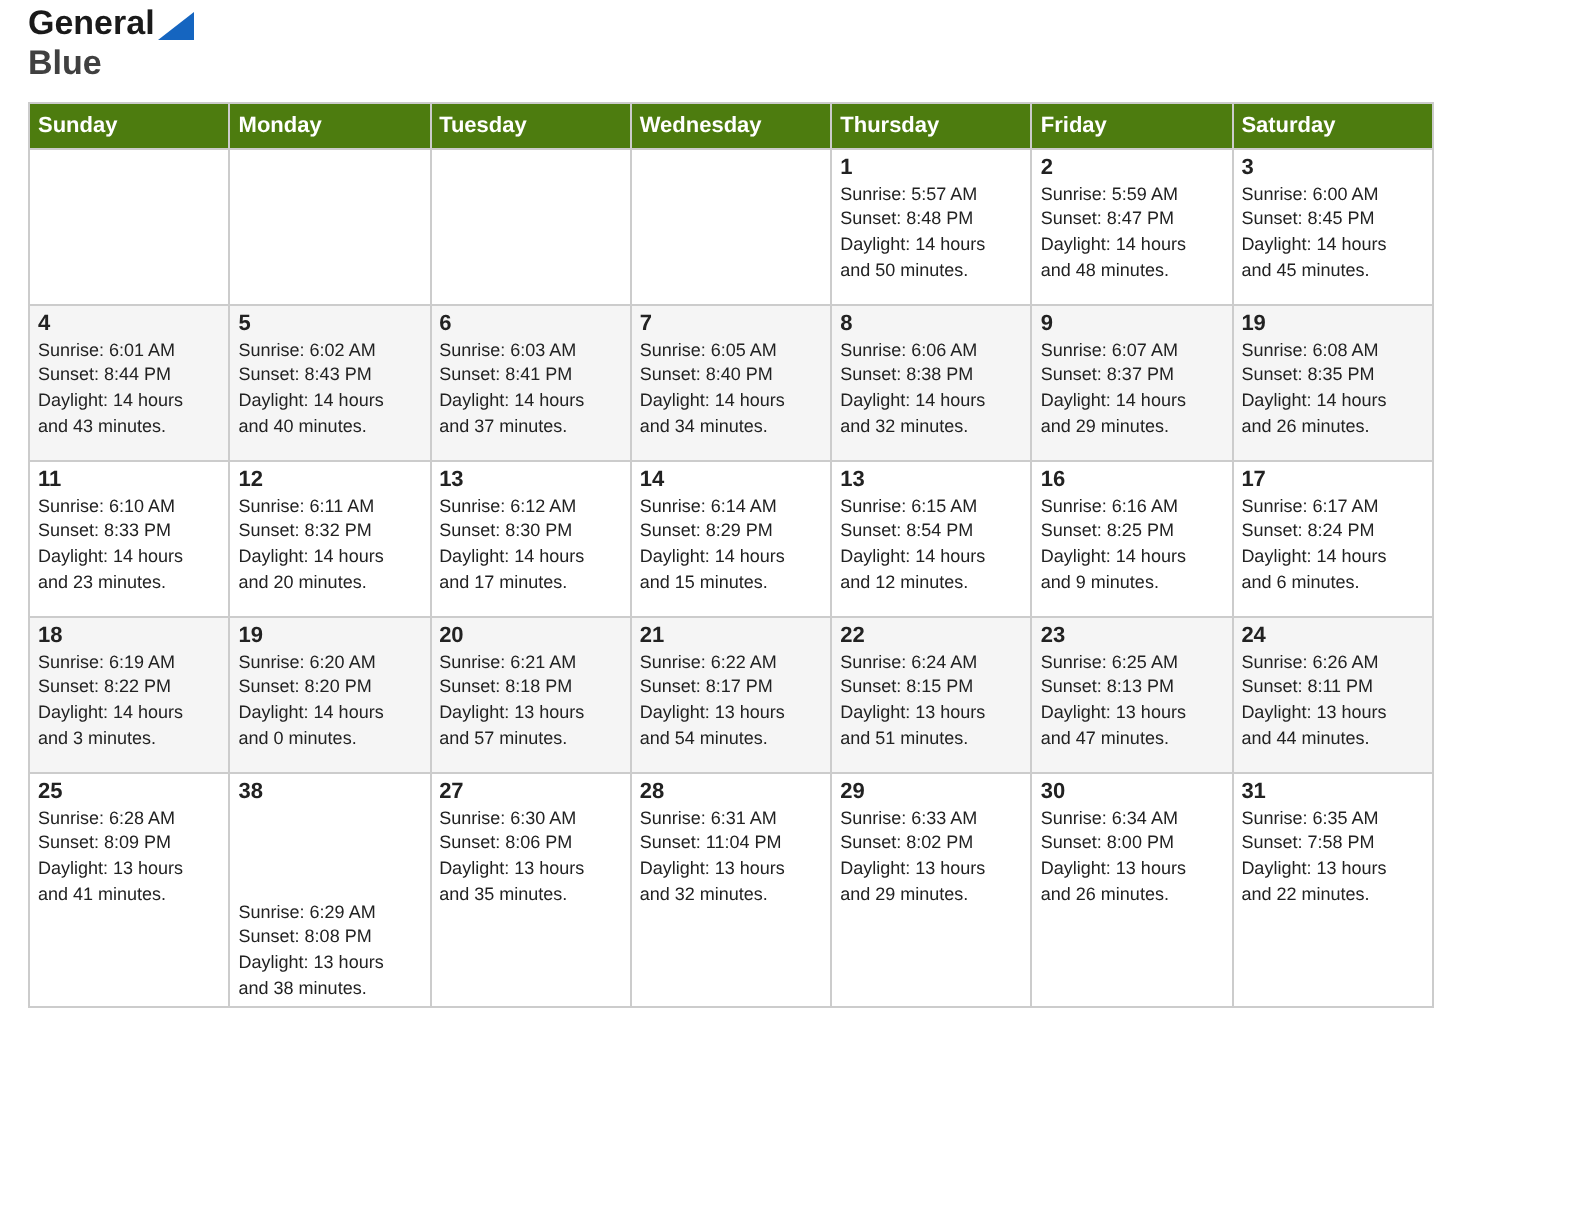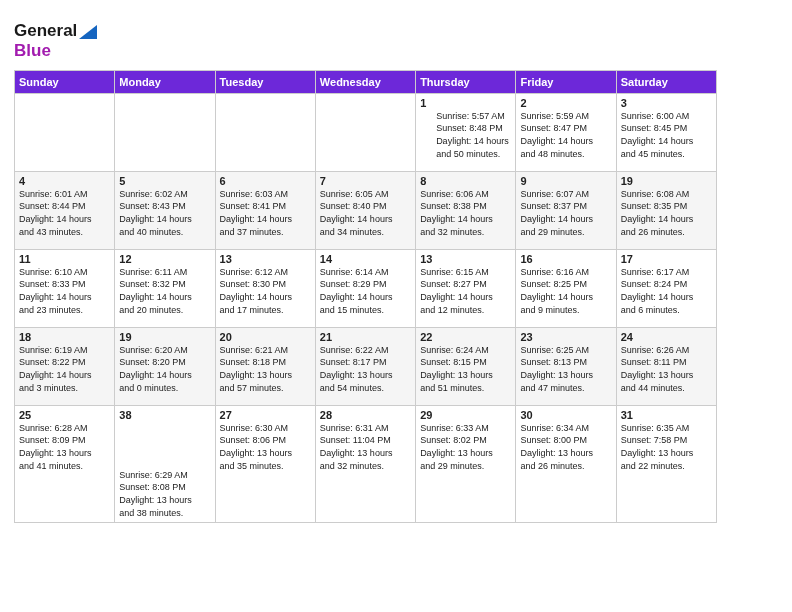--- a/index.html
+++ b/index.html
@@ -5,21 +5,21 @@
     * { margin: 0; padding: 0; box-sizing: border-box; }
     body {
       font-family: Arial, sans-serif;
       background: #fff;
       width: 792px;
       height: 612px;
       overflow: hidden;
     }
     .page {
       width: 731px;
-      padding: 21px 14px;
+      padding: 2px 14px;
     }
     .header {
       display: flex;
       align-items: flex-start;
       justify-content: space-between;
       margin-bottom: 8px;
     }
     .logo {
       display: flex;
       align-items: center;
@@ -36,21 +36,21 @@
     .location {
       font-size: 14px;
       color: #333;
     }
     table {
       width: 100%;
       border-collapse: collapse;
       table-layout: fixed;
     }
     th {
-      background-color: #6d28d9;
+      background-color: #4d7c0f;
       color: #fff;
       font-size: 11px;
       padding: 5px 4px;
       text-align: left;
       font-weight: bold;
       border: 1px solid #ccc;
     }
     td {
       border: 1px solid #ccc;
       vertical-align: top;
@@ -79,21 +79,21 @@
 </head>
 <body>
 
 <div class="page">
   <div class="header">
     <div class="logo">
   <div style="display:flex;flex-direction:column;line-height:1.2;">
     <span style="font-size:17px;font-weight:bold;color:#1a1a1a;"><span style="color:#1a1a1a;">General</span><svg style="display:inline;vertical-align:middle;margin-left:2px;" width="18" height="14" viewBox="0 0 18 14">
               <polygon points="0,14 18,0 18,14" fill="#1565c0"></polygon>
             </svg></span>
-    <span style="font-size:17px;font-weight:bold;color:#a21caf;">Blue</span>
+    <span style="font-size:17px;font-weight:bold;color:#404040;">Blue</span>
   </div>
 </div>
     <div class="title-block">
       <div class="month-year"></div>
       <div class="location"></div>
     </div>
   </div>
 
   <table>
     <thead>
@@ -108,21 +108,21 @@
         </tr>
     </thead>
     <tbody id="calendar-body">
         <tr>
           <td class="empty-cell"></td>
           <td class="empty-cell"></td>
           <td class="empty-cell"></td>
           <td class="empty-cell"></td>
           <td>
             <div class="day-num">1</div>
-            <div class="cell-content" style="white-space: pre-line; margin-left: 16px;">Sunrise: 5:57 AM
+            <div class="cell-content" style="white-space: pre-line;">Sunrise: 5:57 AM
 Sunset: 8:48 PM
 Daylight: 14 hours
 and 50 minutes.</div>
           </td>
           <td>
             <div class="day-num">2</div>
             <div class="cell-content" style="white-space: pre-line;">Sunrise: 5:59 AM
 Sunset: 8:47 PM
 Daylight: 14 hours
 and 48 minutes.</div>
@@ -211,21 +211,21 @@
           <td>
             <div class="day-num">14</div>
             <div class="cell-content" style="white-space: pre-line;">Sunrise: 6:14 AM
 Sunset: 8:29 PM
 Daylight: 14 hours
 and 15 minutes.</div>
           </td>
           <td>
             <div class="day-num">13</div>
             <div class="cell-content" style="white-space: pre-line;">Sunrise: 6:15 AM
-Sunset: 8:27 PM
+Sunset: 8:54 PM
 Daylight: 14 hours
 and 12 minutes.</div>
           </td>
           <td>
             <div class="day-num">16</div>
             <div class="cell-content" style="white-space: pre-line;">Sunrise: 6:16 AM
 Sunset: 8:25 PM
 Daylight: 14 hours
 and 9 minutes.</div>
           </td>

